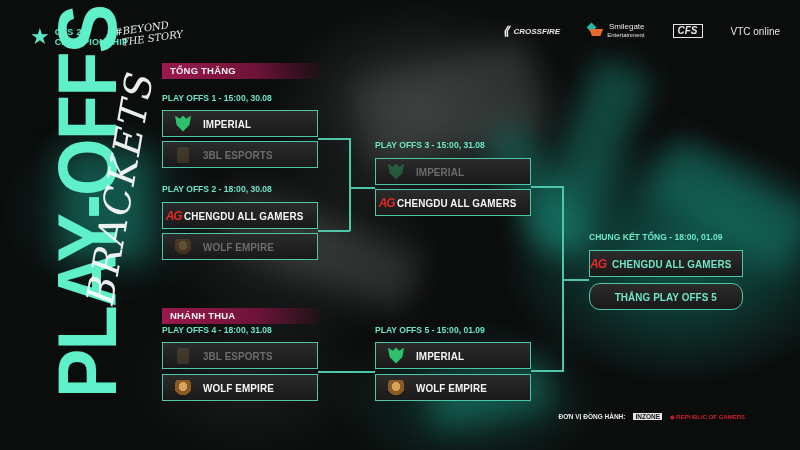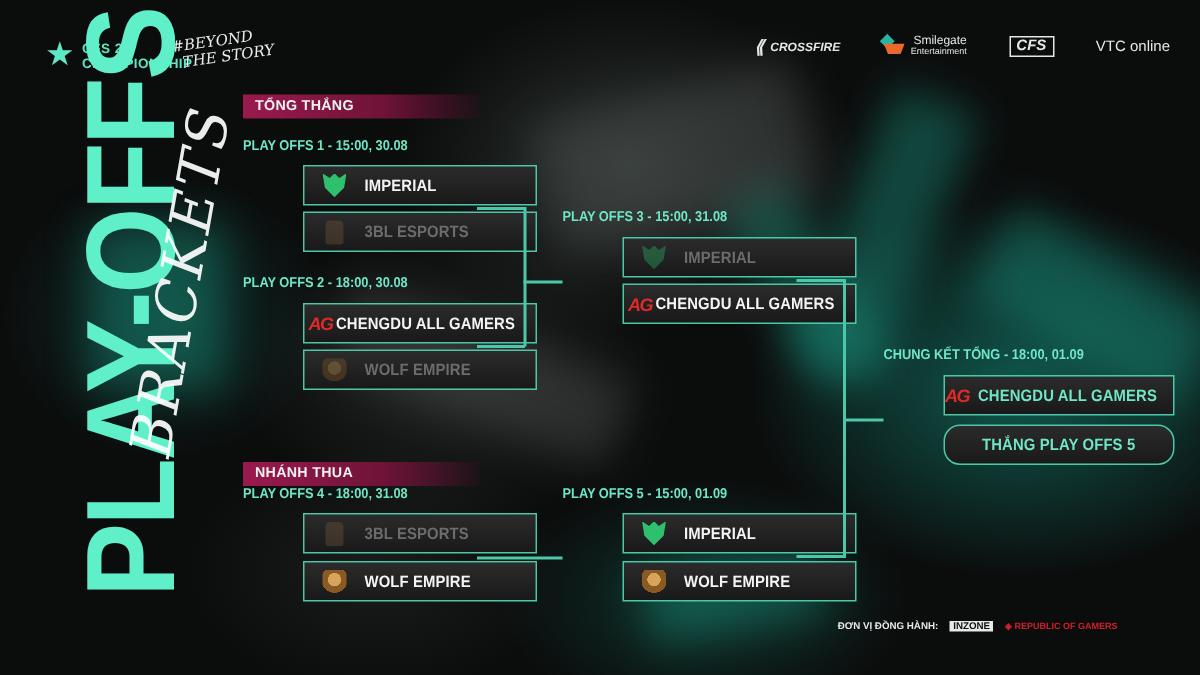--- a/index.html
+++ b/index.html
@@ -38,21 +38,21 @@
     font-family: "DejaVu Serif", serif; font-style: italic; font-size: 38px; color: #ffffff; letter-spacing: 2px; white-space: nowrap; opacity: 0.92; font-weight: 300; }
 
   .branch-label { position: absolute; height: 16px; line-height: 16px; padding-left: 8px; width: 158px;
     background: linear-gradient(90deg, #9a1a4e 0%, #6e1338 60%, rgba(60,10,30,0.2) 100%);
     color: #f1f1f1; font-family: "Liberation Sans", sans-serif; font-weight: 700; font-size: 9.5px; letter-spacing: 0.2px; }
 
   .match-title { position: absolute; color: #6fe6c6; font-family: "Liberation Sans", sans-serif; font-weight: 700; font-size: 9.5px; white-space: nowrap; transform: scaleX(0.9); transform-origin: 0 50%; }
 
   .team { position: absolute; width: 156px; height: 27px; border: 1.5px solid #4cc7a7;
     background: linear-gradient(180deg, #2b2b2b 0%, #191919 100%);
-    display: flex; align-items: center; margin-left: 40px; }
+    display: flex; align-items: center; }
   .team .logo { width: 40px; display: flex; justify-content: center; align-items: center; height: 100%; }
   .team .name { color: #f4f4f4; font-family: "Liberation Sans", sans-serif; font-weight: 700; font-size: 11px; letter-spacing: 0.1px; white-space: nowrap; transform: scaleX(0.9); transform-origin: 0 50%; }
   .team.loser .name { color: #6c6c6c; }
   .team.loser .logo { opacity: 0.35; }
   .team.final .name { color: #6fe6c6; }
   .team.center { justify-content: center; border-radius: 11px; }
   .team.center .name { transform-origin: 50% 50%; }
 
   .imperial-logo { width: 16px; height: 16px; background: #2fc06d; clip-path: polygon(0 0, 30% 20%, 50% 0, 70% 20%, 100% 0, 90% 60%, 50% 100%, 10% 60%); }
   .ag-logo { color: #e02a2a; font-family: "Liberation Sans", sans-serif; font-weight: 700; font-size: 12px; font-style: italic; letter-spacing: -1px; }

